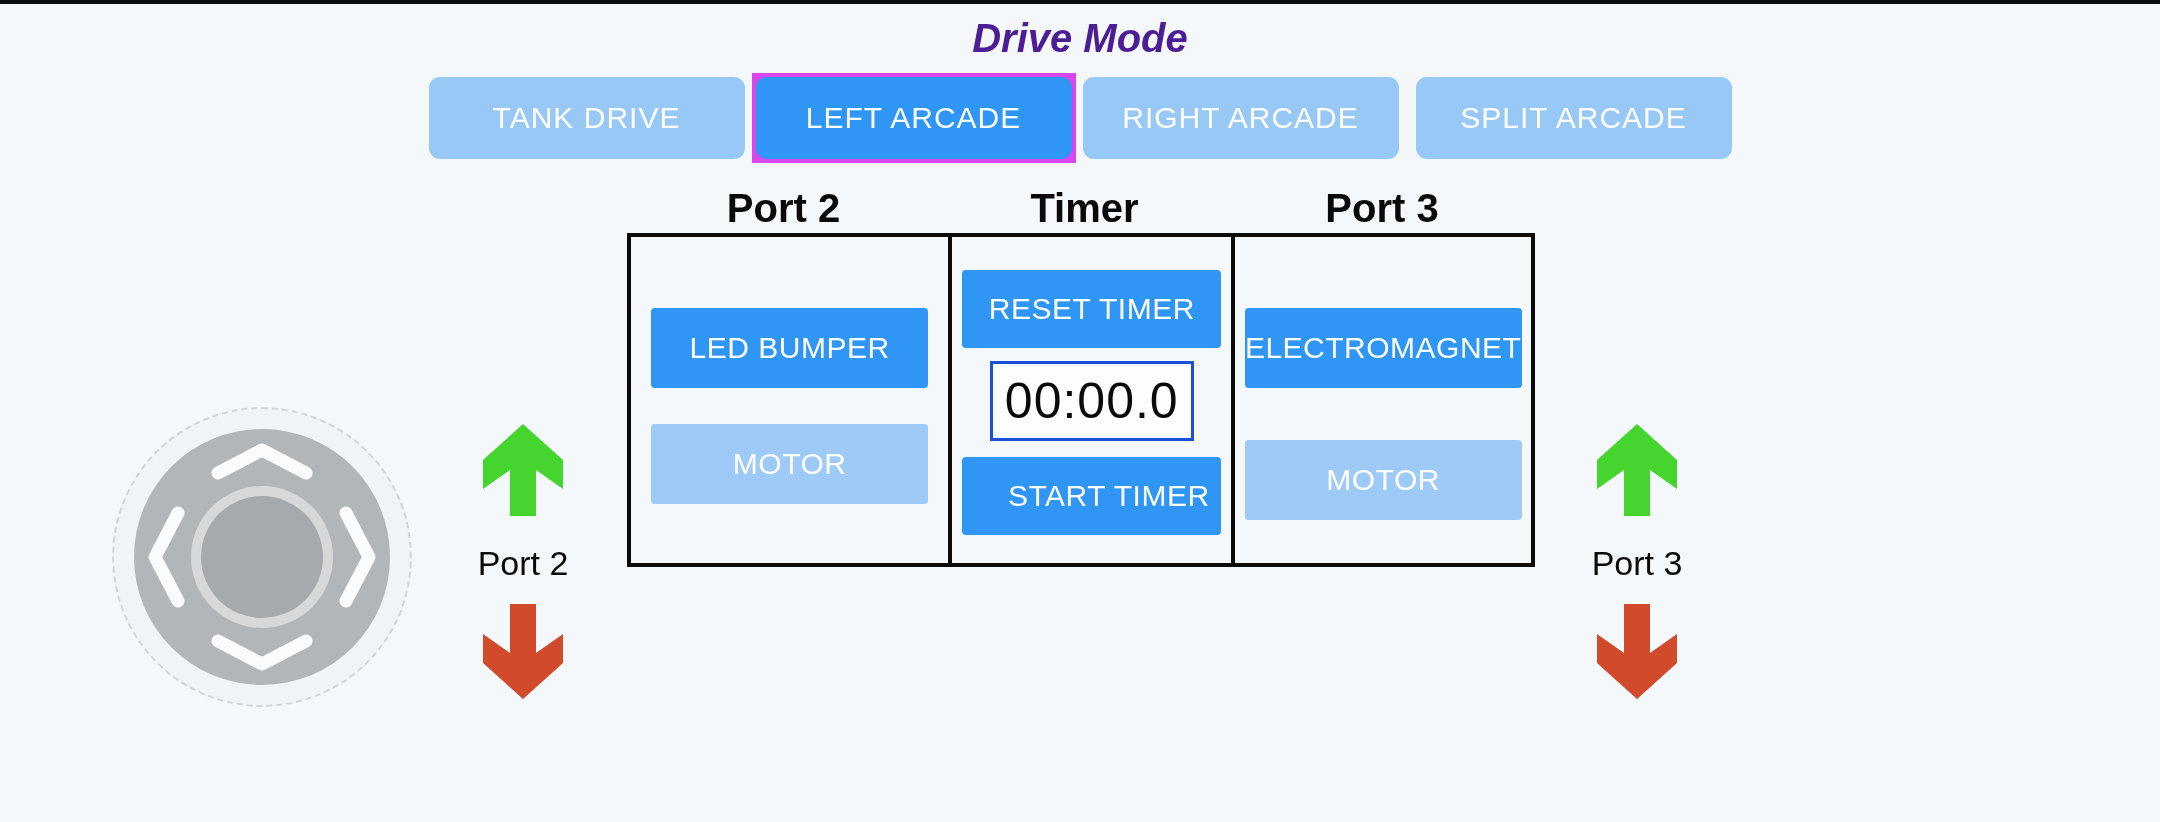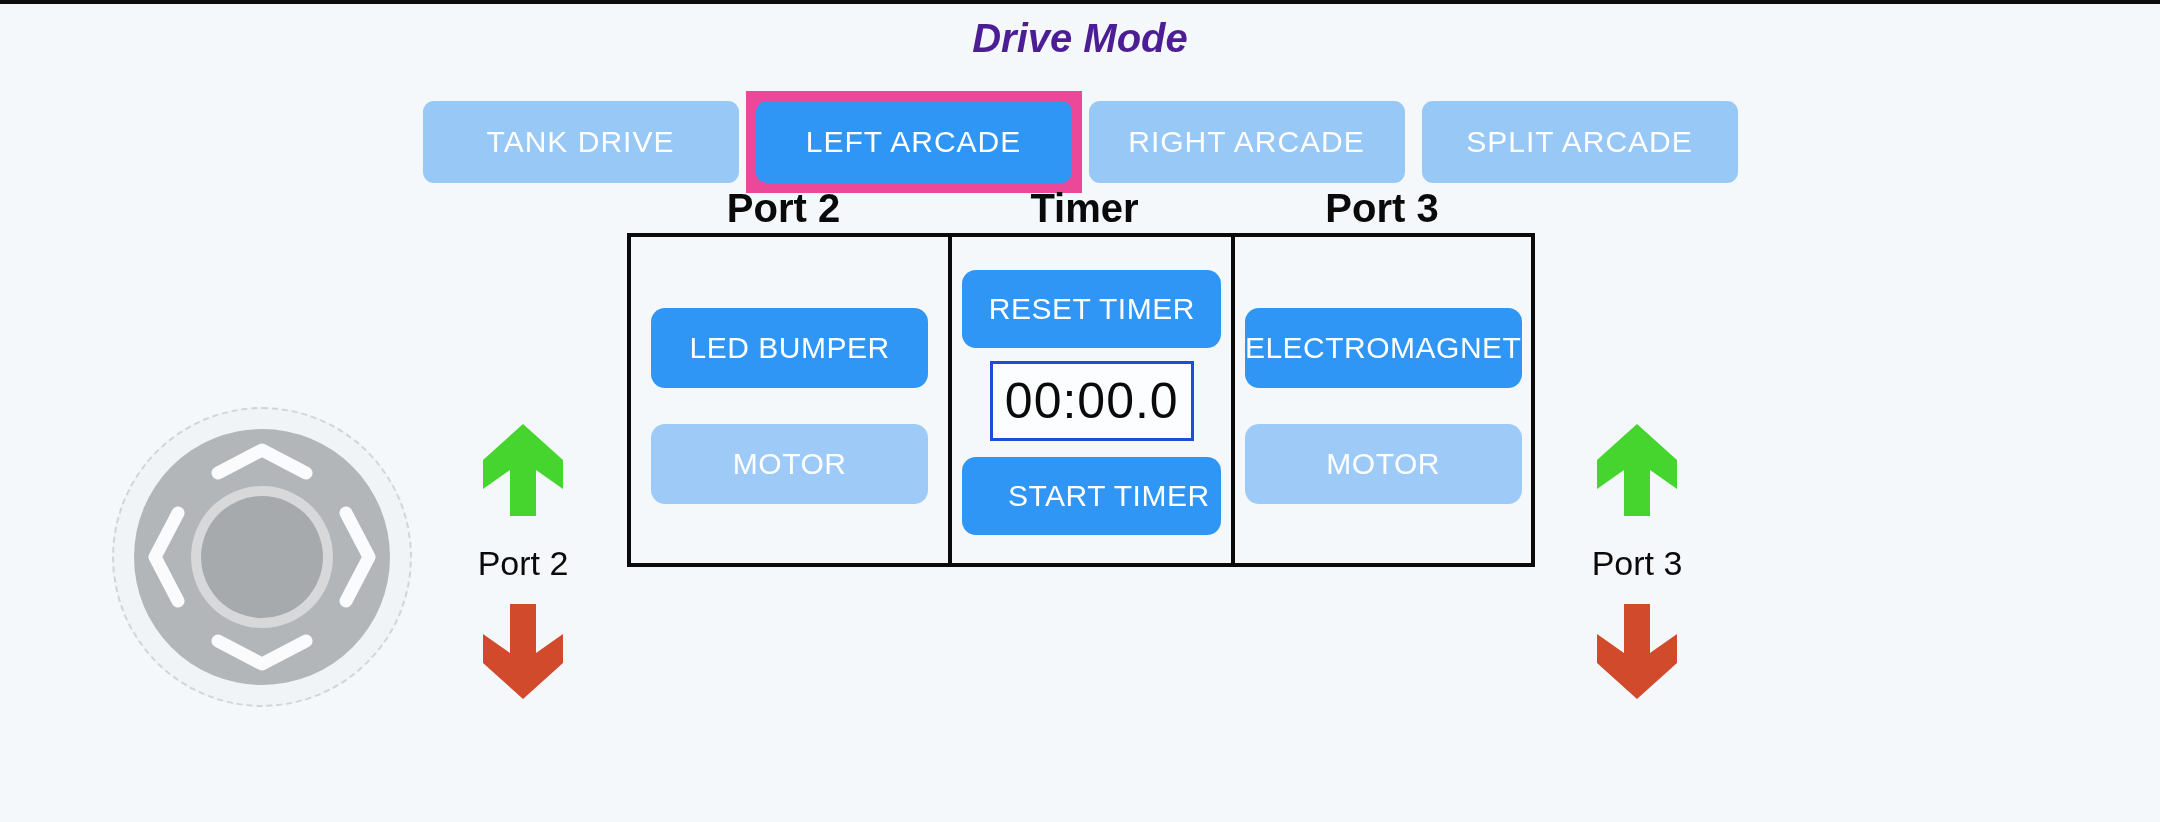--- a/index.html
+++ b/index.html
@@ -18,32 +18,32 @@
 
   .drive-title{
     position:absolute;left:0;top:14px;width:2160px;height:48px;
     line-height:48px;text-align:center;
     font-size:40px;font-weight:bold;color:#4c1d95;font-style:italic;
   }
 
   
   .mode-row{
     position:absolute;left:0;top:78px;width:2160px;height:80px;
-    display:flex;justify-content:center;align-items:center;gap:17px;margin-top:24px;
+    display:flex;justify-content:center;align-items:center;gap:17px;
   }
   .mode-btn{
     width:316px;height:82px;border:none;cursor:pointer;
     border-radius:11px;
     background:#98c8f6;color:#ffffff;
     font-family:"Liberation Sans", sans-serif;
     font-size:30px;letter-spacing:1px;
     display:flex;align-items:center;justify-content:center;
   }
   .sel-frame{
-    background:#ec4899;padding:10px;margin:-10px;
+    background:#d946ef;padding:4px;margin:-10px;
     display:flex;align-items:center;justify-content:center;
   }
   .mode-btn.active{background:#2f96f5;}
 
   
   .panel-headers{
     position:absolute;left:627px;top:186px;width:908px;height:44px;
     display:flex;
   }
   .panel-headers .ph{
@@ -56,24 +56,24 @@
 
   
   .panel{
     position:absolute;left:627px;top:233px;width:908px;height:334px;
     border:4px solid #0a0a0a;box-sizing:border-box;
     display:flex;
   }
   .col{box-sizing:border-box;display:flex;flex-direction:column;align-items:center;}
   .col.c1{width:324px;}
   .col.c2{width:293px;border-left:4px solid #0a0a0a;border-right:4px solid #0a0a0a;}
-  .col.c3{width:302px;}
+  .col.c3{width:302px;gap:16px;}
 
   .pbtn{
-    border:none;cursor:pointer;border-radius:14px;
+    border:none;cursor:pointer;border-radius:4px;
     background:#2f96f5;color:#ffffff;
     font-family:"Liberation Sans", sans-serif;
     font-size:30px;letter-spacing:0.5px;
     display:flex;align-items:center;justify-content:center;
     flex:0 0 auto;
   }
   .pbtn.dim{background:#9ecaf7;}
   .col.c1 .pbtn, .col.c3 .pbtn{width:277px;height:80px;}
   .col.c1 .pbtn:first-child, .col.c3 .pbtn:first-child{margin-top:71px;}
   .col.c1 .pbtn + .pbtn, .col.c3 .pbtn + .pbtn{margin-top:36px;}

